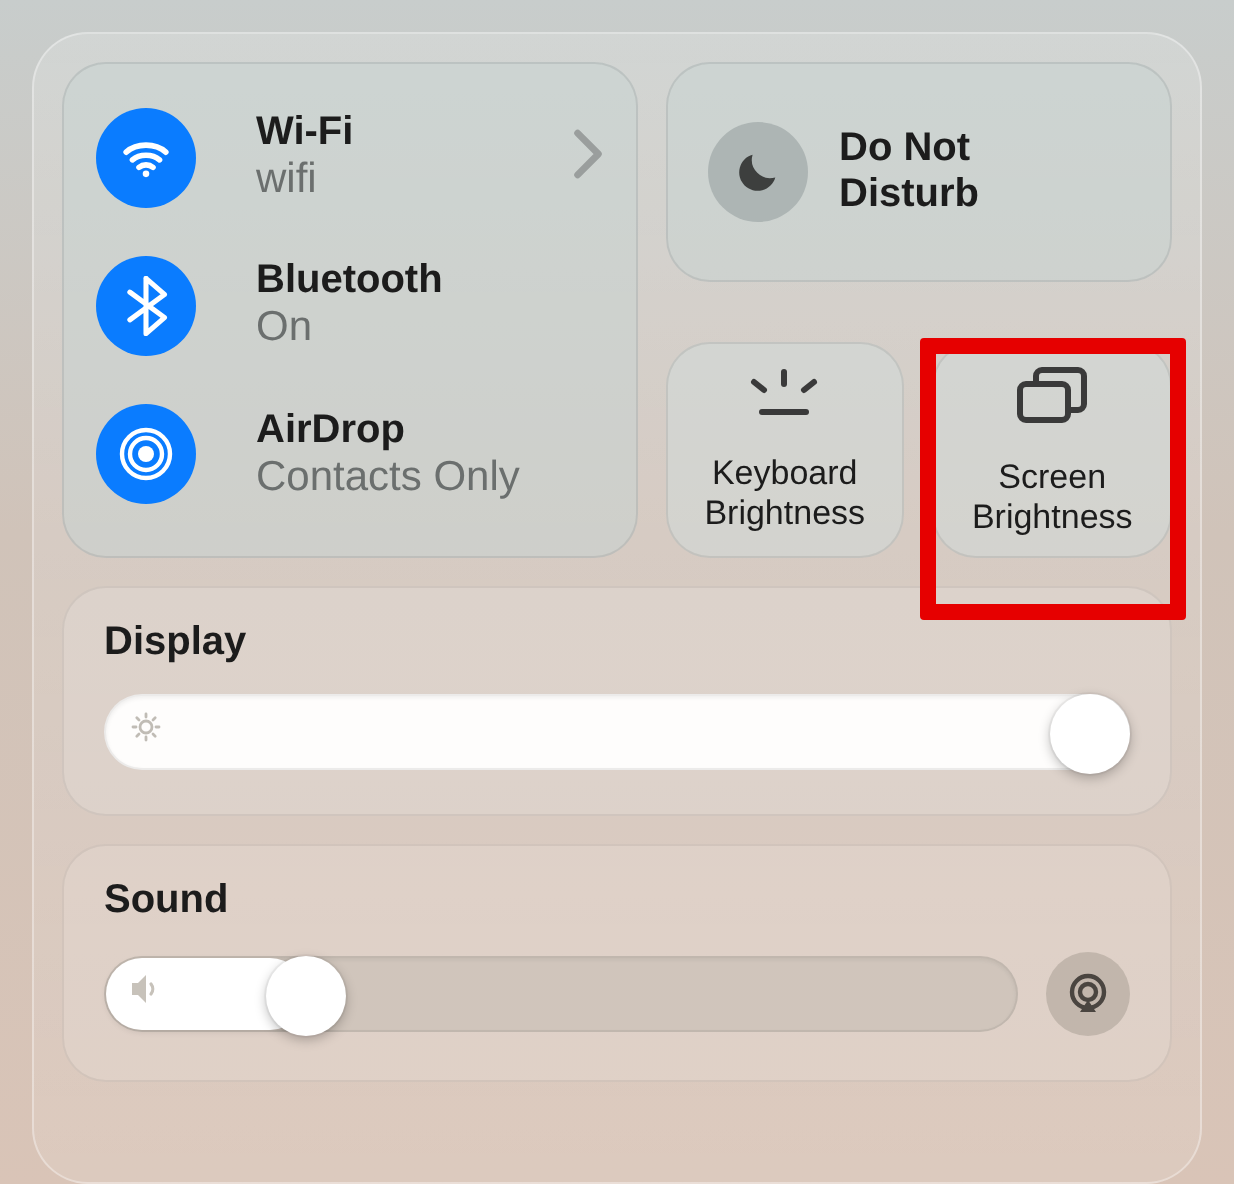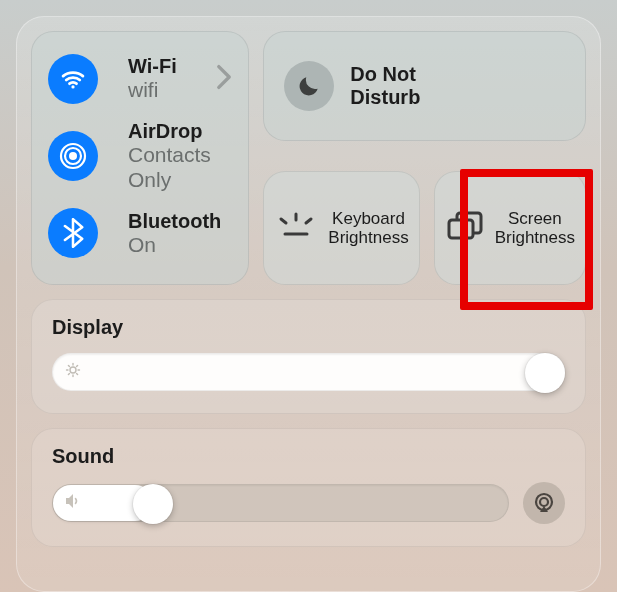--- a/index.html
+++ b/index.html
@@ -100,21 +100,21 @@
     display: flex;
     gap: 14px;
     flex: 1;
   }
   .tile {
     flex: 1;
     background: rgba(210,218,216,0.55);
     border: 1px solid rgba(0,0,0,0.08);
     border-radius: 22px;
     display: flex;
-    flex-direction: row;
+    flex-direction: column;
     align-items: center;
     justify-content: center;
     gap: 10px;
     padding: 10px;
   }
   .tile-label {
     font-size: 17px;
     text-align: center;
     color: #1c1c1c;
     line-height: 1.15;
@@ -210,41 +210,41 @@
         </div>
         <span class="chevron">
           <svg width="16" height="26" viewBox="0 0 12 20" fill="none">
               <path d="M2 2L10 10L2 18" stroke="#9a9e9d" stroke-width="2.6" stroke-linecap="round" stroke-linejoin="round"></path>
             </svg>
         </span>
       </div>
 
       <div class="conn-item">
         <div class="conn-icon">
+          <svg width="24" height="30" viewBox="0 0 18 26" fill="none">
+              <path d="M9 1V25L17 18L2 7M9 1L17 8L2 19" stroke="white" stroke-width="2.2" stroke-linejoin="round" stroke-linecap="round"></path>
+            </svg>
+        </div>
+        <div class="conn-text">
+          <div class="conn-label">Bluetooth</div>
+          <div class="conn-sub">On</div>
+        </div>
+      </div>
+
+      <div class="conn-item">
+        <div class="conn-icon">
           <svg width="30" height="30" viewBox="0 0 30 30" fill="none">
               <circle cx="15" cy="15" r="4" fill="white"></circle>
               <circle cx="15" cy="15" r="8" stroke="white" stroke-width="2.2"></circle>
               <circle cx="15" cy="15" r="12" stroke="white" stroke-width="2.2"></circle>
             </svg>
         </div>
         <div class="conn-text">
           <div class="conn-label">AirDrop</div>
           <div class="conn-sub">Contacts Only</div>
-        </div>
-      </div>
-
-      <div class="conn-item">
-        <div class="conn-icon">
-          <svg width="24" height="30" viewBox="0 0 18 26" fill="none">
-              <path d="M9 1V25L17 18L2 7M9 1L17 8L2 19" stroke="white" stroke-width="2.2" stroke-linejoin="round" stroke-linecap="round"></path>
-            </svg>
-        </div>
-        <div class="conn-text">
-          <div class="conn-label">Bluetooth</div>
-          <div class="conn-sub">On</div>
         </div>
       </div>
 
     </div>
 
     <div class="right-col">
 
       <div class="dnd-card">
         <div class="dnd-icon">
           <svg width="26" height="26" viewBox="0 0 24 24" fill="#3d3f3e">

